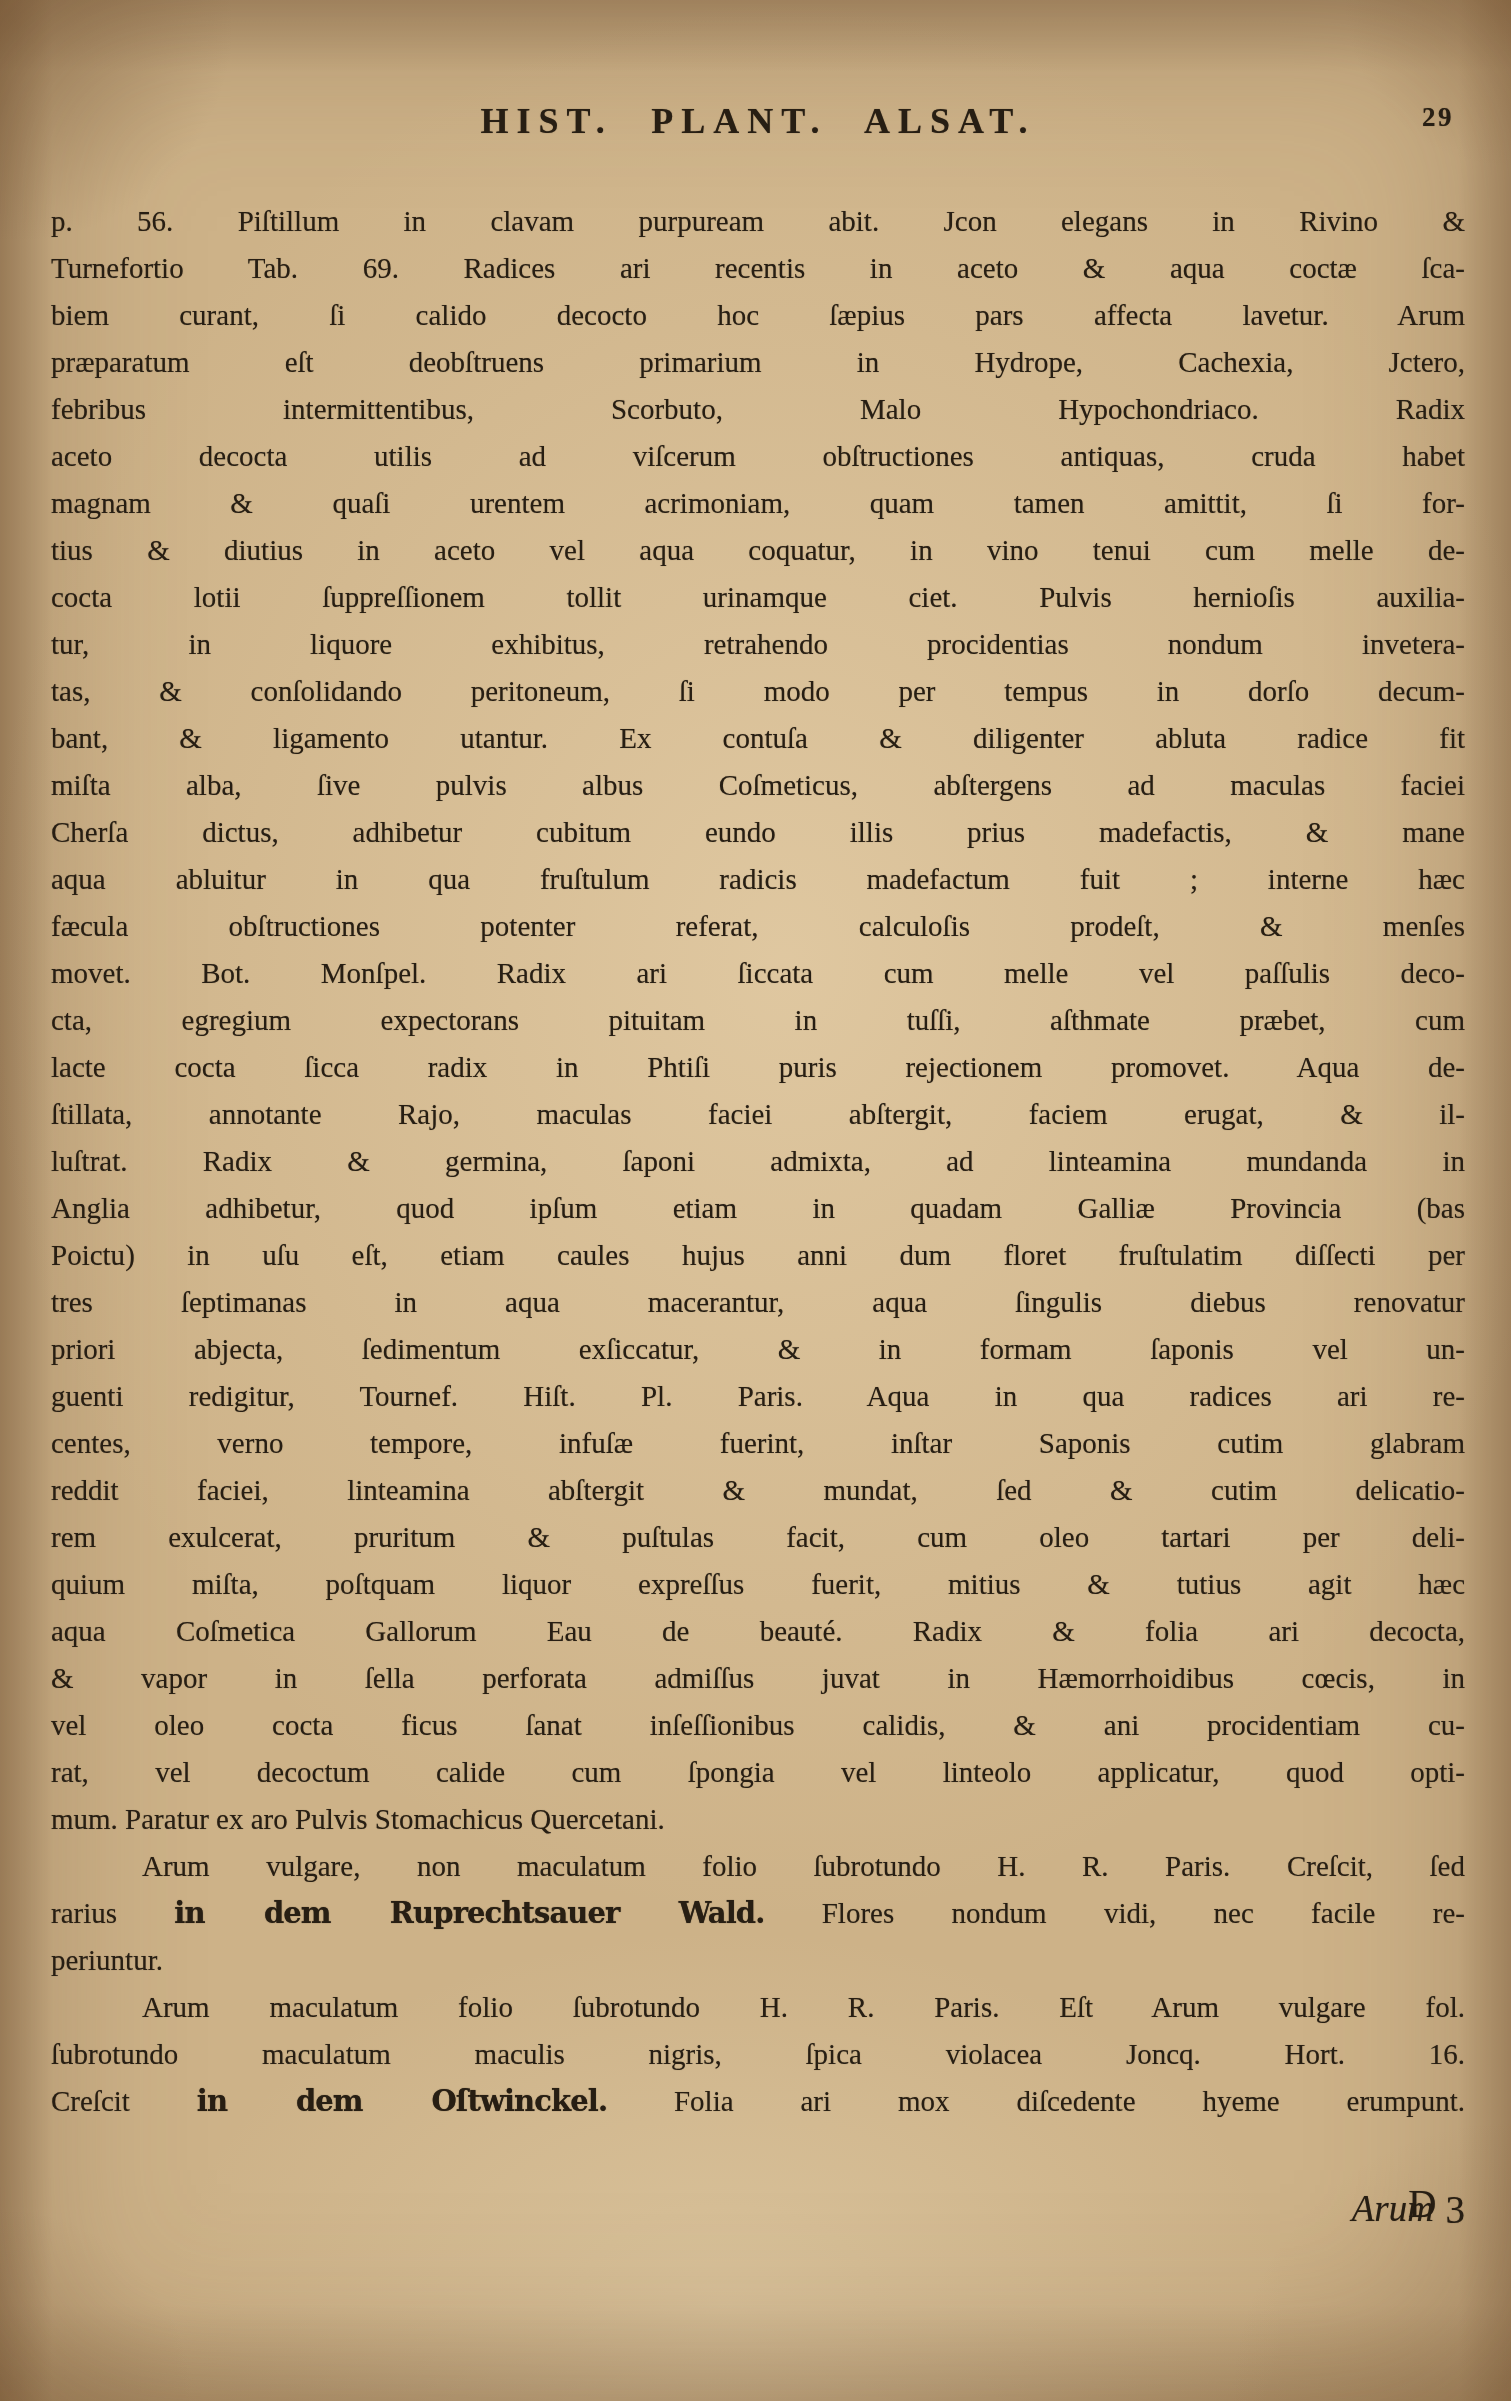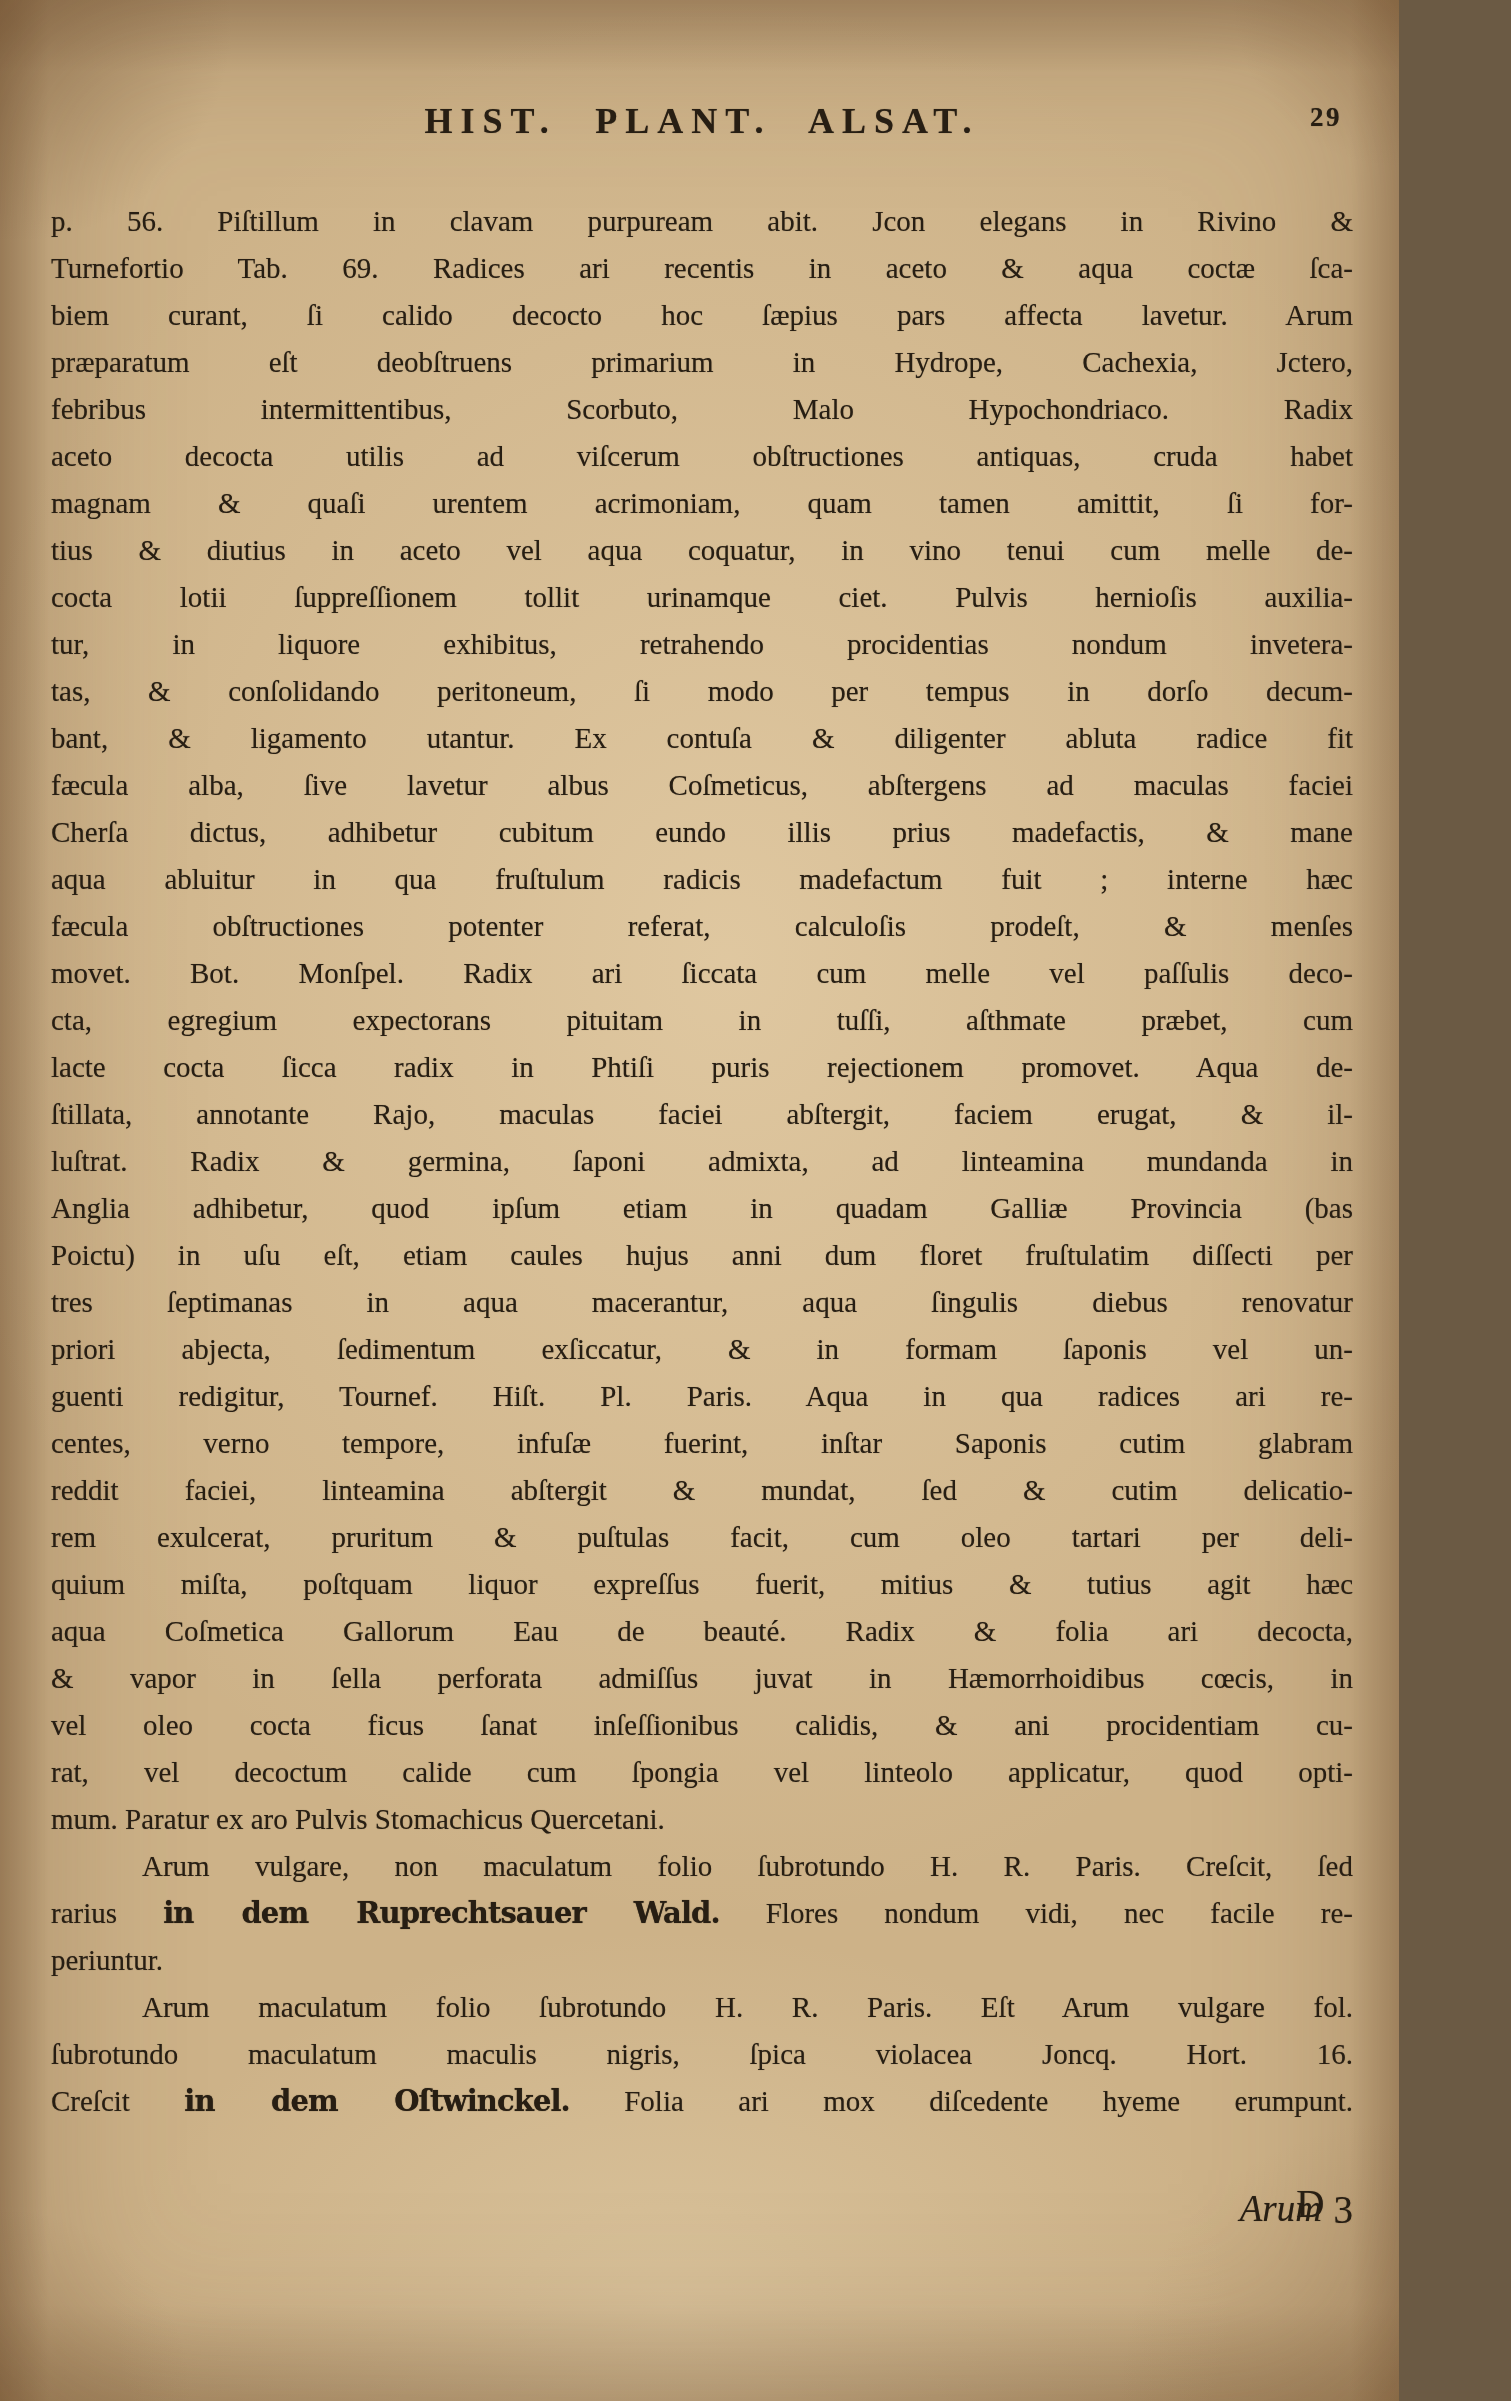--- a/index.html
+++ b/index.html
@@ -1,18 +1,18 @@
 <!DOCTYPE html>
 <html style="font-size:14.3px"><head>
 <meta charset="utf-8">
 <style>
   html,body { margin:0; padding:0; background:#6b5a44; }
   .page {
     position:relative;
-    width:1399px; height:2401px;
+    width:1511px; height:2401px;
     overflow:hidden;
     font-family:"Liberation Serif", serif;
     color:var(--ink, #271e13);
     background-color:var(--paper, #cdb288);
     background-image:
       radial-gradient(ellipse 1115px 1338px at 52% 40%, rgba(238,217,180,.55), rgba(238,217,180,0) 72%),
       radial-gradient(ellipse 803px 535px at 48% 96%, rgba(232,214,178,.45), rgba(232,214,178,0) 70%),
       radial-gradient(circle 303px at 1% 1%, rgba(110,78,46,.38), rgba(110,78,46,0) 72%),
       radial-gradient(circle 232px at 100% 0%, rgba(130,94,56,.30), rgba(130,94,56,0) 72%),
       radial-gradient(circle 268px at 0% 100%, rgba(120,86,50,.25), rgba(120,86,50,0) 72%),
@@ -78,21 +78,21 @@
       <div class="line"><span class="roman">biem curant, ſi calido decocto hoc ſæpius pars affecta lavetur.  Arum</span></div>
       <div class="line"><span class="roman">præparatum eſt deobſtruens primarium in Hydrope, Cachexia, Jctero,</span></div>
       <div class="line"><span class="roman">febribus intermittentibus, Scorbuto, Malo Hypochondriaco.  Radix</span></div>
       <div class="line"><span class="roman">aceto decocta utilis ad viſcerum obſtructiones antiquas, cruda habet</span></div>
       <div class="line"><span class="roman">magnam &amp; quaſi urentem acrimoniam, quam tamen amittit, ſi for-</span></div>
       <div class="line"><span class="roman">tius &amp; diutius in aceto vel aqua coquatur, in vino tenui cum melle de-</span></div>
       <div class="line"><span class="roman">cocta lotii ſuppreſſionem tollit urinamque ciet. Pulvis hernioſis auxilia-</span></div>
       <div class="line"><span class="roman">tur, in liquore exhibitus, retrahendo procidentias nondum invetera-</span></div>
       <div class="line"><span class="roman">tas, &amp; conſolidando peritoneum, ſi modo per tempus in dorſo decum-</span></div>
       <div class="line"><span class="roman">bant, &amp; ligamento utantur.  Ex contuſa &amp; diligenter abluta radice fit</span></div>
-      <div class="line"><span class="roman">fæcula alba, ſive lavetur albus Coſmeticus, abſtergens ad maculas faciei</span></div>
+      <div class="line"><span class="roman">miſta alba, ſive pulvis albus Coſmeticus, abſtergens ad maculas faciei</span></div>
       <div class="line"><span class="roman">Cherſa dictus, adhibetur cubitum eundo illis prius madefactis, &amp; mane</span></div>
       <div class="line"><span class="roman">aqua abluitur in qua fruſtulum radicis madefactum fuit ; interne hæc</span></div>
       <div class="line"><span class="roman">fæcula obſtructiones potenter referat, calculoſis prodeſt, &amp; menſes</span></div>
       <div class="line"><span class="roman">movet. Bot. Monſpel.  Radix ari ſiccata cum melle vel paſſulis deco-</span></div>
       <div class="line"><span class="roman">cta, egregium expectorans pituitam in tuſſi, aſthmate præbet, cum</span></div>
       <div class="line"><span class="roman">lacte cocta ſicca radix in Phtiſi puris rejectionem promovet.  Aqua de-</span></div>
       <div class="line"><span class="roman">ſtillata, annotante Rajo, maculas faciei abſtergit, faciem erugat, &amp; il-</span></div>
       <div class="line"><span class="roman">luſtrat. Radix &amp; germina, ſaponi admixta, ad linteamina mundanda in</span></div>
       <div class="line"><span class="roman">Anglia adhibetur, quod ipſum etiam in quadam Galliæ Provincia (</span><span class="italic">bas</span></div>
       <div class="line"><span class="italic">Poictu</span><span class="roman">) in uſu eſt, etiam caules hujus anni dum floret fruſtulatim diſſecti per</span></div>

